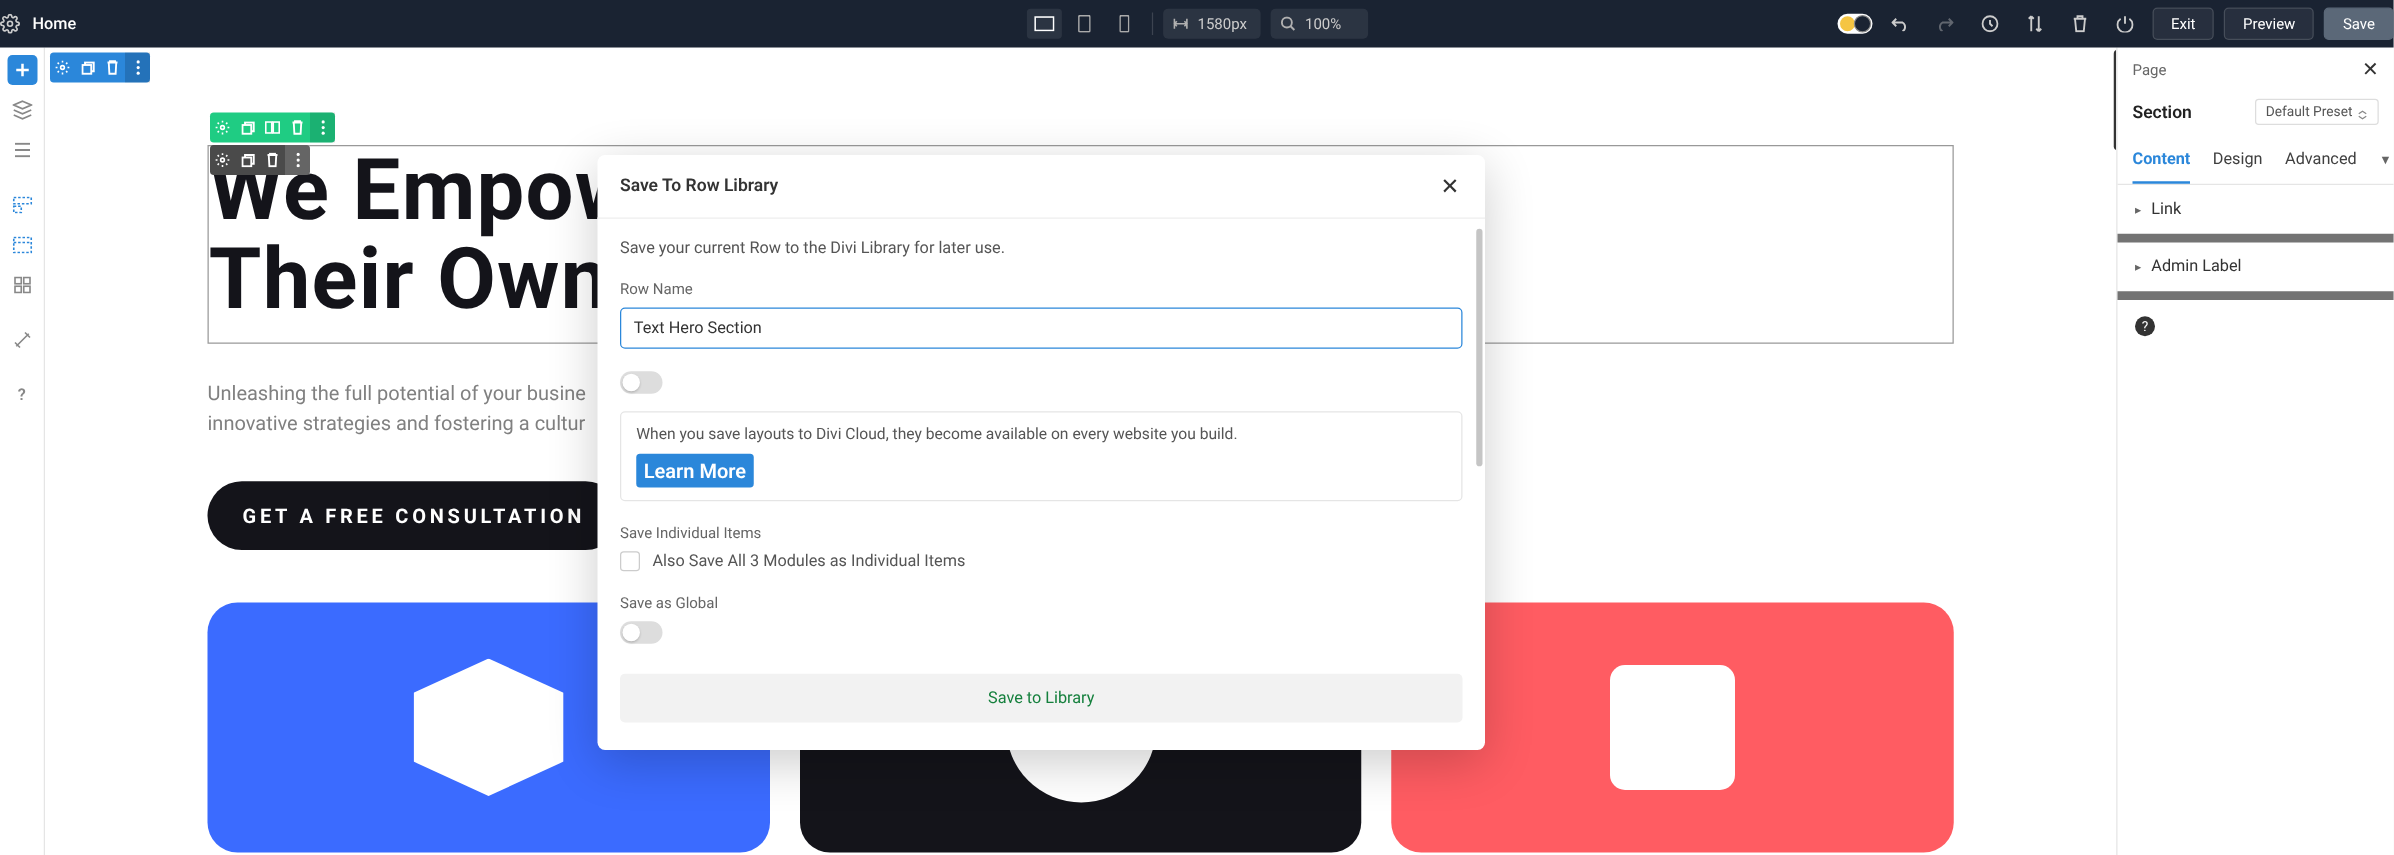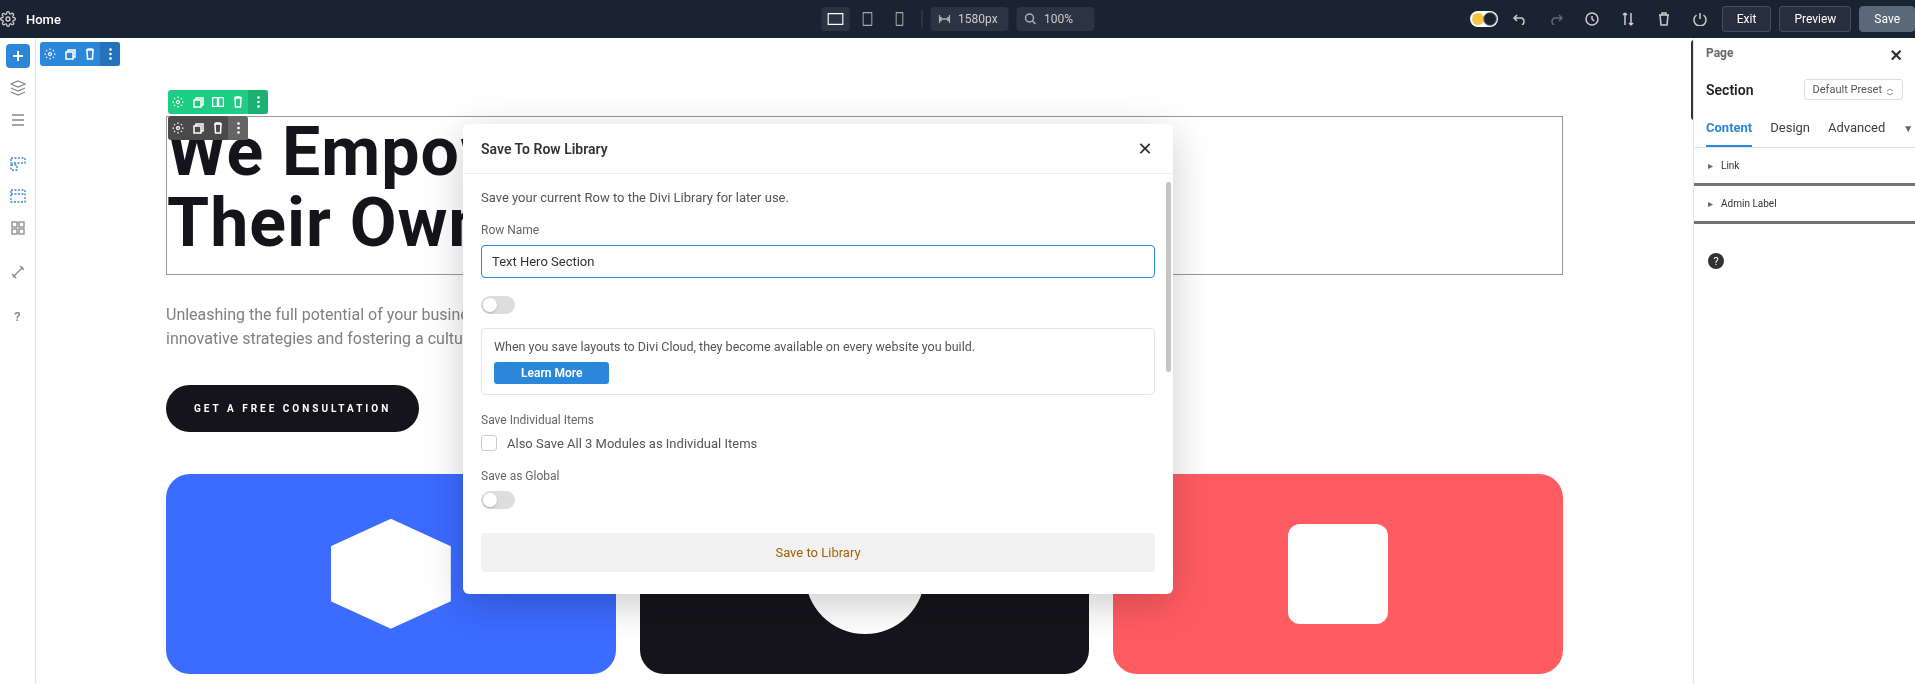--- a/index.html
+++ b/index.html
@@ -46,69 +46,69 @@
 
 .mod-toolbar { position: absolute; left: 132px; top: 78px; background: #4a4a4a; display: flex; align-items: center; height: 24px; border-radius: 3px; z-index: 20;}
 .mod-toolbar .tbi { width: 20px; height: 24px; display: flex; align-items:center; justify-content:center; color:#fff; cursor:pointer; font-size:11px;}
 .mod-toolbar .more { background: rgba(255,255,255,0.15);}
 
 
 .hero { padding: 78px 130px 30px 130px; }
 .hero-box { border: 1px solid #999; padding: 0 0 14px 0; }
 .hero-title { font-size: 68px; font-weight: 700; letter-spacing: 1px; line-height: 1.05; color: #14141a; padding: 0 0 0 0;}
 .hero-sub { font-size: 16px; color: #808080; line-height: 1.5; margin-top: 28px; max-width: 820px;}
-.cta { display: inline-block; background: #14141a; color: #fff; font-size: 10px; font-weight: 700; letter-spacing: 3px; padding: 18px 28px; border-radius: 999px; margin-top: 34px; cursor:pointer;}
+.cta { display: inline-block; background: #14141a; color: #fff; font-size: 16px; font-weight: 700; letter-spacing: 3px; padding: 18px 28px; border-radius: 999px; margin-top: 34px; cursor:pointer;}
 
 
 .cards { display: flex; gap: 24px; padding: 12px 130px 0 130px; }
 .card { flex: 1; height: 200px; border-radius: 24px; display: flex; align-items:center; justify-content:center;}
 .card.blue { background: #3b6bff; }
 .card.black { background: #14141a; }
 .card.red { background: #ff5c62; }
 .hex { width: 120px; height: 110px; background: #fff; clip-path: polygon(50% 0, 100% 25%, 100% 75%, 50% 100%, 0 75%, 0 25%);}
 .circ { width: 120px; height: 120px; background: #fff; border-radius: 50%;}
 .squar { width: 100px; height: 100px; background: #fff; border-radius: 12px; transform: rotate(0deg);}
 
 
 .scroll-ind { position: absolute; right: -4px; top: 2px; width: 6px; height: 80px; background: #333; border-radius:3px;}
 
 
 .rightpanel { position: absolute; right: 0; top: 38px; width: 222px; background: #fff; border-left: 1px solid #e5e5e5; height: calc(100% - 38px); z-index: 60;}
-.rp-header { display: flex; align-items: flex-start; justify-content: space-between; padding: 8px 12px; font-size: 12px; color: #666; font-weight: bold; }
+.rp-header { display: flex; align-items: center; justify-content: space-between; padding: 8px 12px; font-size: 12px; color: #666; }
 .rp-close { cursor: pointer; font-size: 16px; color: #333;}
 .rp-section { display: flex; align-items: center; justify-content: space-between; padding: 6px 12px 10px 12px; }
 .rp-section-title { font-size: 14px; font-weight: 600; color: #222;}
 .preset-btn { font-size: 11px; color: #555; border: 1px solid #ddd; padding: 3px 8px; border-radius: 3px; display:flex; align-items:flex-end; gap:4px; cursor:pointer;}
 .rp-tabs { display: flex; border-bottom: 1px solid #e5e5e5; padding: 0 12px; gap: 18px; align-items:center;}
 .rp-tab { font-size: 13px; padding: 10px 0; cursor: pointer; color: #404040; border-bottom: 2px solid transparent;}
 .rp-tab.active { color: #2b87da; border-bottom-color: #2b87da; font-weight: 700;}
 .rp-tab-extra { margin-left: auto; display:flex; gap:6px; align-items:center;}
-.rp-acc { border-bottom: 3px solid #737373; padding: 12px 14px; font-size: 10px; color: #333; display: flex; align-items: center; gap: 8px; cursor: pointer;}
+.rp-acc { border-bottom: 7px solid #737373; padding: 12px 14px; font-size: 13px; color: #333; display: flex; align-items: center; gap: 8px; cursor: pointer;}
 .rp-acc::before { content: "▸"; font-size: 10px; color: #666;}
 .rp-help { position: absolute; bottom: auto; left: 14px; top: 215px; width: 16px; height:16px; background:#333; color:#fff; border-radius:50%; font-size:11px; display:flex; align-items:center; justify-content:center;}
 
 
-.modal { position: absolute; left: 463px; top: 124px; width: 710px; background: #fff; border-radius: 6px; box-shadow: 0 10px 40px rgba(0,0,0,0.2); z-index: 200; }
+.modal { position: absolute; left: 478px; top: 124px; width: 710px; background: #fff; border-radius: 6px; box-shadow: 0 10px 40px rgba(0,0,0,0.2); z-index: 200; }
 .modal-header { display: flex; align-items: center; justify-content: space-between; padding: 14px 18px; border-bottom: 1px solid #eee;}
 .modal-title { font-size: 14px; font-weight: 600; color: #333;}
 .modal-close { cursor: pointer; font-size: 18px; color: #333; width:20px; text-align:center;}
 .modal-body { padding: 16px 18px 22px 18px; position: relative;}
 .modal-scroll { position:absolute; right:2px; top:8px; width:5px; height:190px; background:#c5c5c5; border-radius:3px;}
 .m-desc { font-size: 13px; color: #555; margin-bottom: 18px;}
 .m-label { font-size: 12px; color: #666; margin-bottom: 8px;}
 .m-input { width: 100%; border: 1px solid #2b87da; border-radius: 4px; padding: 8px 10px; font-size: 13px; color: #333; margin-bottom: 18px; outline:none;}
 .m-toggle { width: 34px; height: 18px; background: #ddd; border-radius: 10px; position: relative; cursor: pointer; margin-bottom: 14px;}
 .m-toggle::after { content:""; width:14px; height:14px; background:#fff; border-radius:50%; position:absolute; left:2px; top:2px; box-shadow:0 1px 2px rgba(0,0,0,0.2);}
 .m-info { border: 1px solid #e5e5e5; border-radius: 4px; padding: 10px 12px; margin-bottom: 18px;}
 .m-info-text { font-size: 12.5px; color: #555; margin-bottom: 8px;}
-.m-learn { display: inline-block; background: #2b87da; color: #fff; font-size: 12px; font-weight: 600; padding: 4px 27px; border-radius: 3px; cursor:pointer;}
+.m-learn { display: inline-block; background: #2b87da; color: #fff; font-size: 16px; font-weight: 600; padding: 4px 6px; border-radius: 3px; cursor:pointer;}
 .m-check-row { display: flex; align-items: center; gap: 10px; margin-bottom: 18px;}
 .m-check { width: 16px; height: 16px; border: 1px solid #ccc; border-radius: 3px; cursor:pointer;}
 .m-check-label { font-size: 13px; color: #555;}
-.m-submit { width: 100%; background: #f2f2f2; color: #a16207; font-size: 13px; padding: 12px; border: none; border-radius: 4px; cursor: pointer; margin-top: 10px;}
+.m-submit { width: 100%; background: #f2f2f2; color: #15803d; font-size: 13px; padding: 12px; border: none; border-radius: 4px; cursor: pointer; margin-top: 10px;}
 
 svg { display: block; }
 </style>
 </head>
 <body>
 
 <div class="topbar">
   <div class="topbar-left">
     <span class="gear">
       <svg width="16" height="16" viewBox="0 0 24 24" fill="none" stroke="#ccc" stroke-width="2">

